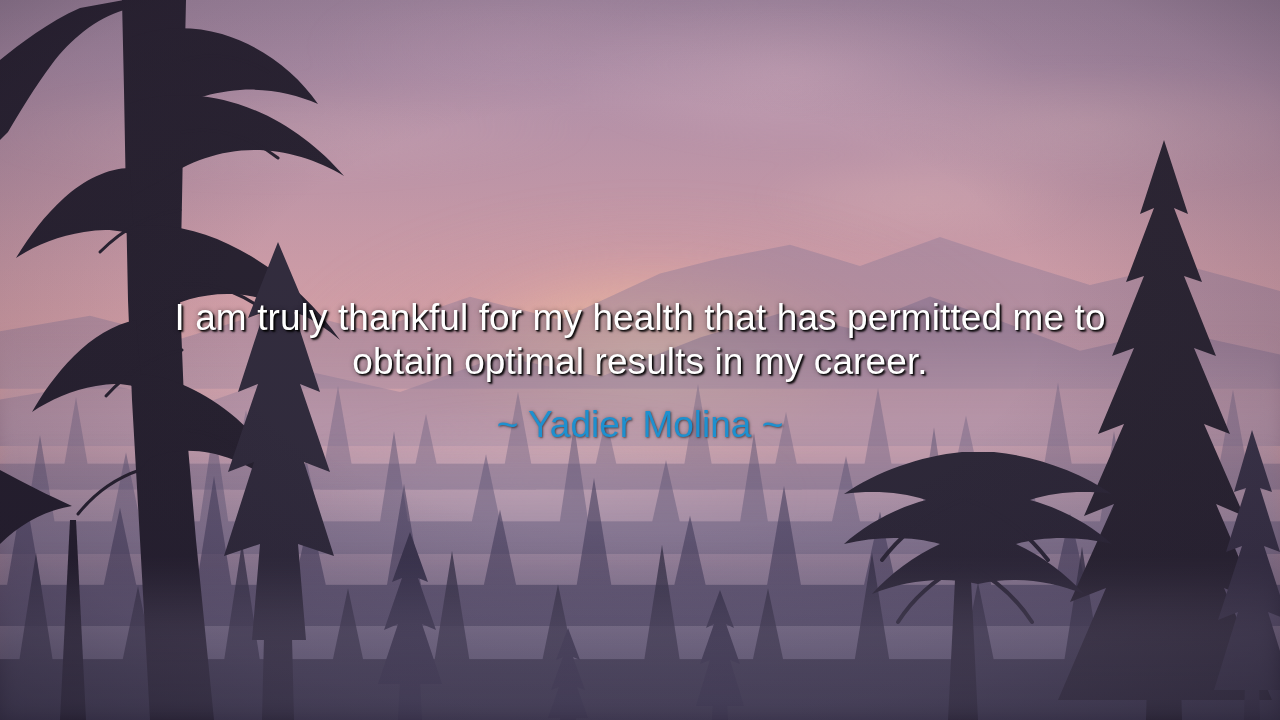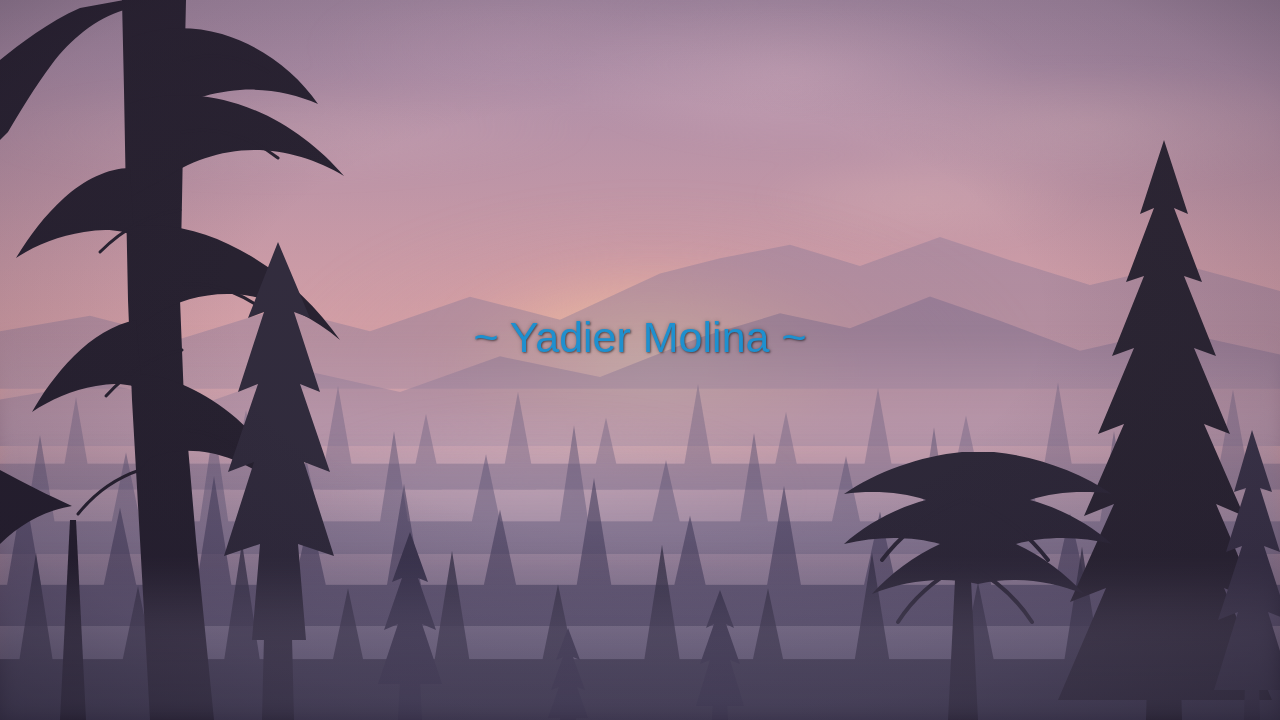--- a/index.html
+++ b/index.html
@@ -137,21 +137,21 @@
       2px 2px 2px rgba(0,0,0,.80),
       1px 1px 1px rgba(0,0,0,.65),
       0 0 5px rgba(0,0,0,.38);
     white-space:pre-wrap;
   }
 
   .quote-author {
     margin-top:20px;
     text-align:center;
     color:#1e90cf;
-    font-size:43px;
+    font-size:37px;
     line-height:42px;
     font-weight:400;
     text-shadow:
       1px 1px 2px rgba(0,0,0,.45),
       0 0 4px rgba(0,0,0,.25);
   }
 </style>
 </head>
 <body>
 
@@ -362,16 +362,17 @@
 
       </svg>
     </div>
 
     <div class="fog-b" style="top:78%;height:22%;opacity:.55"></div>
     <div class="grade"></div>
     <div class="vignette"></div>
   </div>
 
   <div class="overlay">
+    <div class="quote-text">I am truly thankful for my health that has permitted me to obtain optimal results in my career.</div>
     <div class="quote-author">~ Yadier Molina ~</div>
   </div>
 
 </div>
 
 </body></html>

